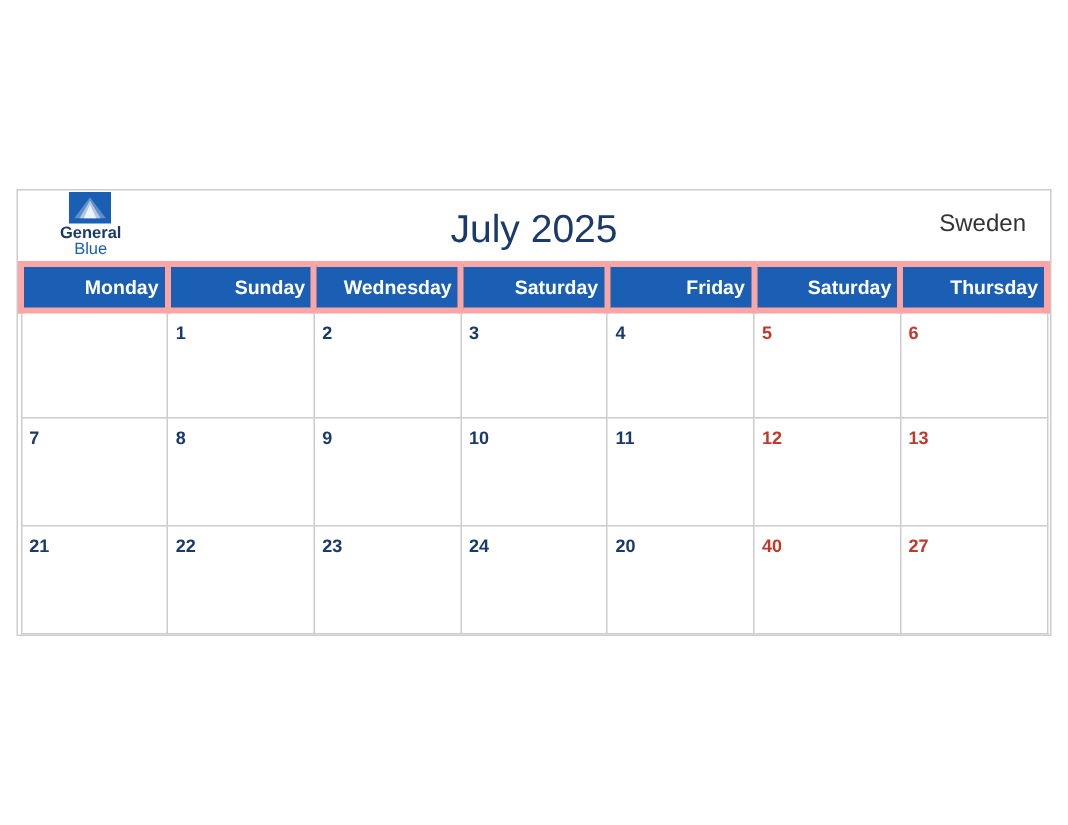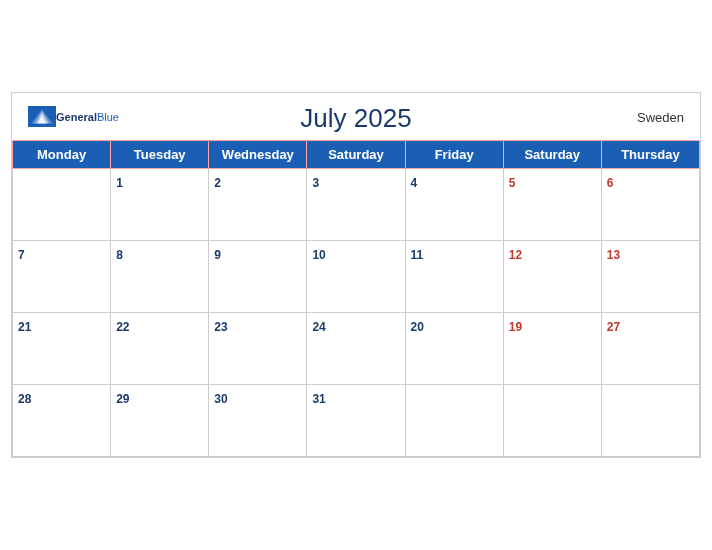--- a/index.html
+++ b/index.html
@@ -20,25 +20,25 @@
     }
     .calendar-header {
       display: flex;
       align-items: center;
       justify-content: center;
       padding: 10px 16px 6px;
       position: relative;
     }
     .logo-area {
       position: absolute;
-      left: 16px;
+      left: 28px;
       top: 50%;
       transform: translateY(-50%);
       display: flex;
-      flex-direction: row;
+      flex-direction: column;
       align-items: center;
     }
     .logo-text-general {
       font-size: 11px;
       color: #1a3a6b;
       font-weight: bold;
       line-height: 1;
     }
     .logo-text-blue {
       font-size: 11px;
@@ -55,35 +55,35 @@
       font-size: 26px;
       color: #1a3a6b;
       font-weight: normal;
       text-align: center;
     }
     .country-label {
       position: absolute;
       right: 16px;
       top: 50%;
       transform: translateY(-50%);
-      font-size: 13px;
+      font-size: 16px;
       color: #333;
     }
     .calendar-grid {
       width: 100%;
       border-collapse: collapse;
     }
     .calendar-grid th {
       background-color: #1a5fb4;
       color: #fff;
       font-size: 13px;
       font-weight: bold;
-      text-align: center;
+      text-align: right;
       padding: 6px 4px;
-      border: 1px solid #fca5a5;
+      border: 4px solid #fca5a5;
     }
     .calendar-grid td {
       border: 1px solid #ccc;
       vertical-align: top;
       width: calc(100% / 7);
       height: 72px;
       padding: 4px 5px;
       background: #fff;
     }
     .day-number {
@@ -114,21 +114,21 @@
       <span class="logo-text-blue">Blue</span>
     </div>
     <h1 class="calendar-title">July 2025</h1>
     <span class="country-label">Sweden</span>
   </div>
 
   <table class="calendar-grid">
     <thead>
       <tr>
         <th>Monday</th>
-        <th>Tuesday</th>
+        <th>Sunday</th>
         <th>Wednesday</th>
         <th>Saturday</th>
         <th>Friday</th>
         <th>Saturday</th>
         <th>Thursday</th>
       </tr>
     </thead>
     <tbody id="calendar-body">
     <tr>
           <td class="empty-cell"></td>
@@ -147,27 +147,18 @@
           <td><span class="day-number">11</span></td>
           <td><span class="day-number weekend">12</span></td>
           <td><span class="day-number weekend">13</span></td>
         </tr>
         <tr>
           <td><span class="day-number">21</span></td>
           <td><span class="day-number">22</span></td>
           <td><span class="day-number">23</span></td>
           <td><span class="day-number">24</span></td>
           <td><span class="day-number">20</span></td>
-          <td><span class="day-number weekend">19</span></td>
+          <td><span class="day-number weekend">40</span></td>
           <td><span class="day-number weekend">27</span></td>
-        </tr>
-        <tr>
-          <td><span class="day-number">28</span></td>
-          <td><span class="day-number">29</span></td>
-          <td><span class="day-number">30</span></td>
-          <td><span class="day-number">31</span></td>
-          <td class="empty-cell"></td>
-          <td class="empty-cell"></td>
-          <td class="empty-cell"></td>
         </tr>
       </tbody>
   </table>
 </div>
 
 </body></html>

